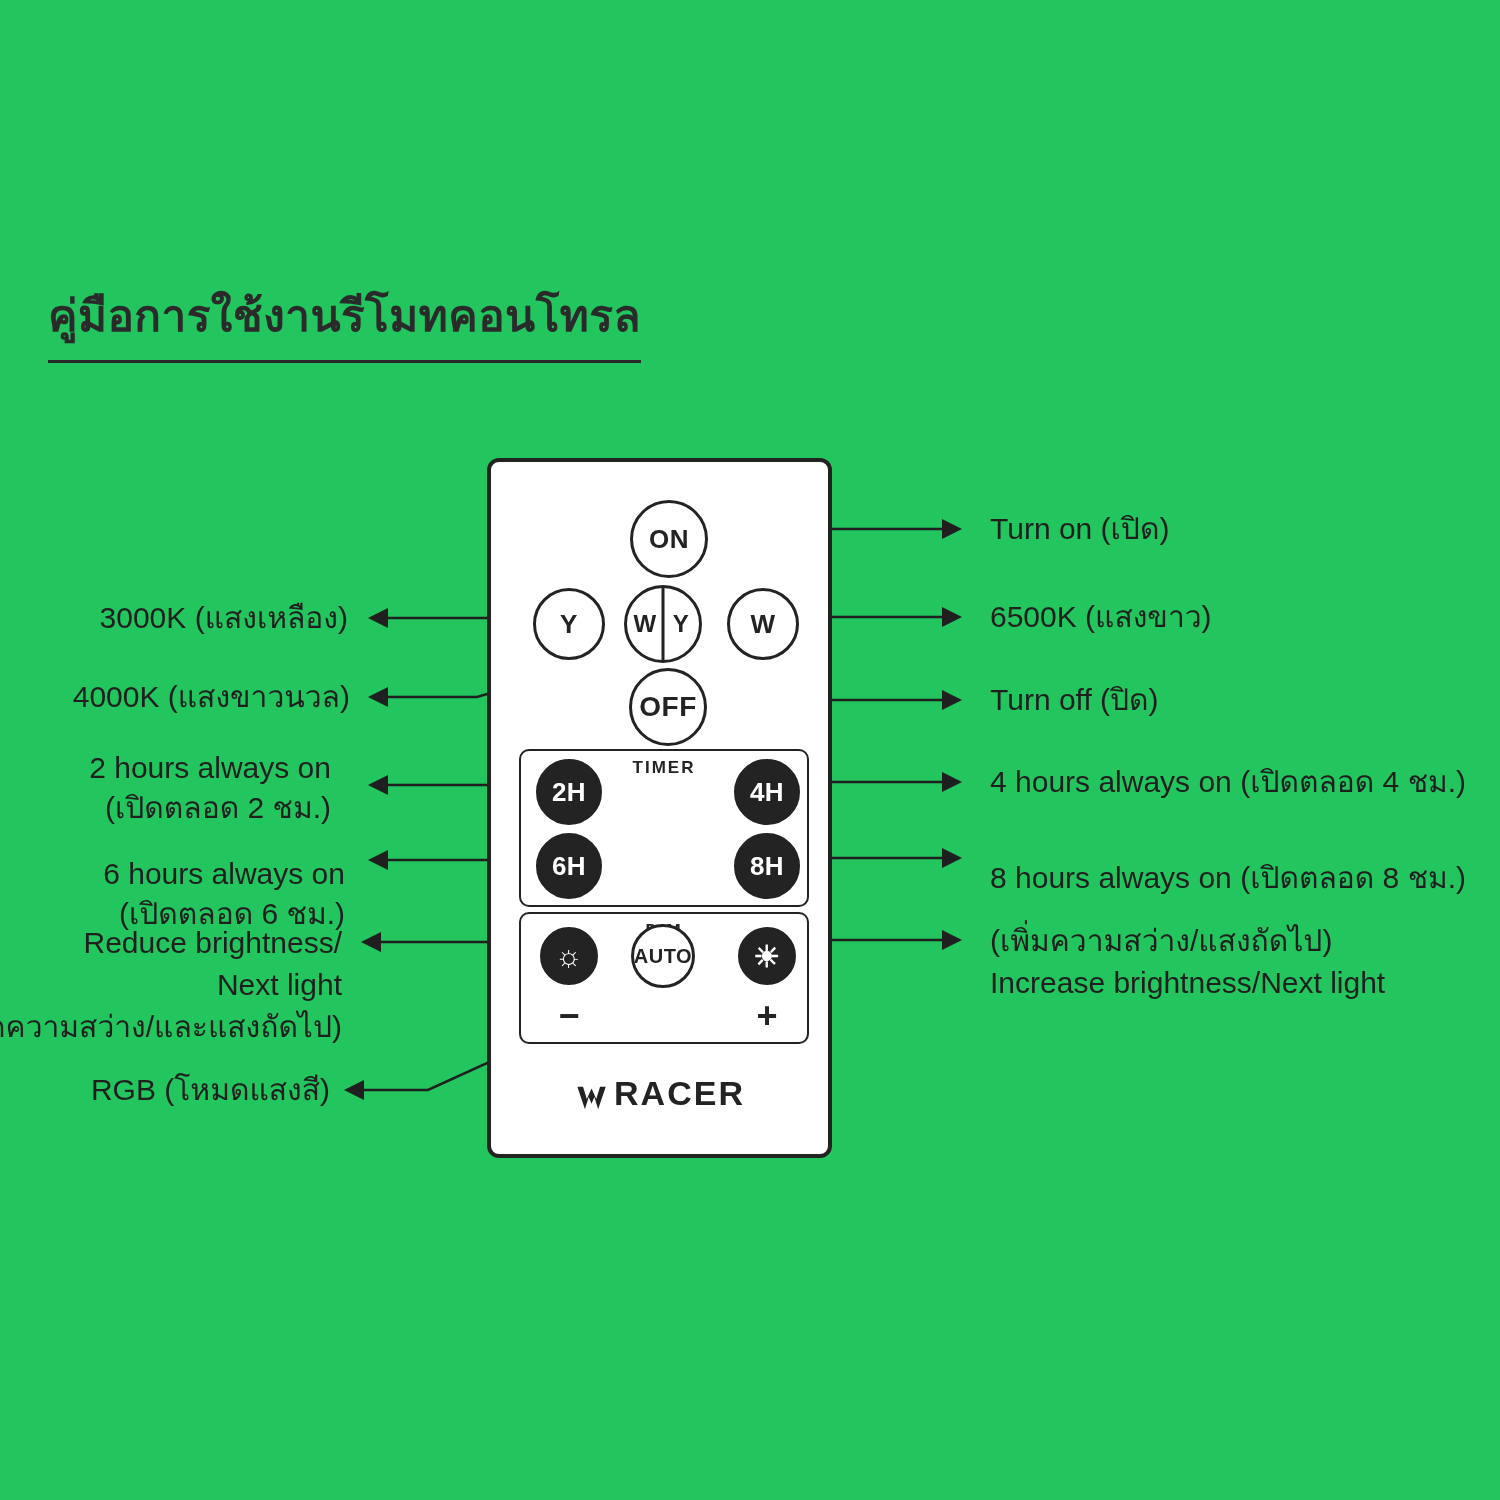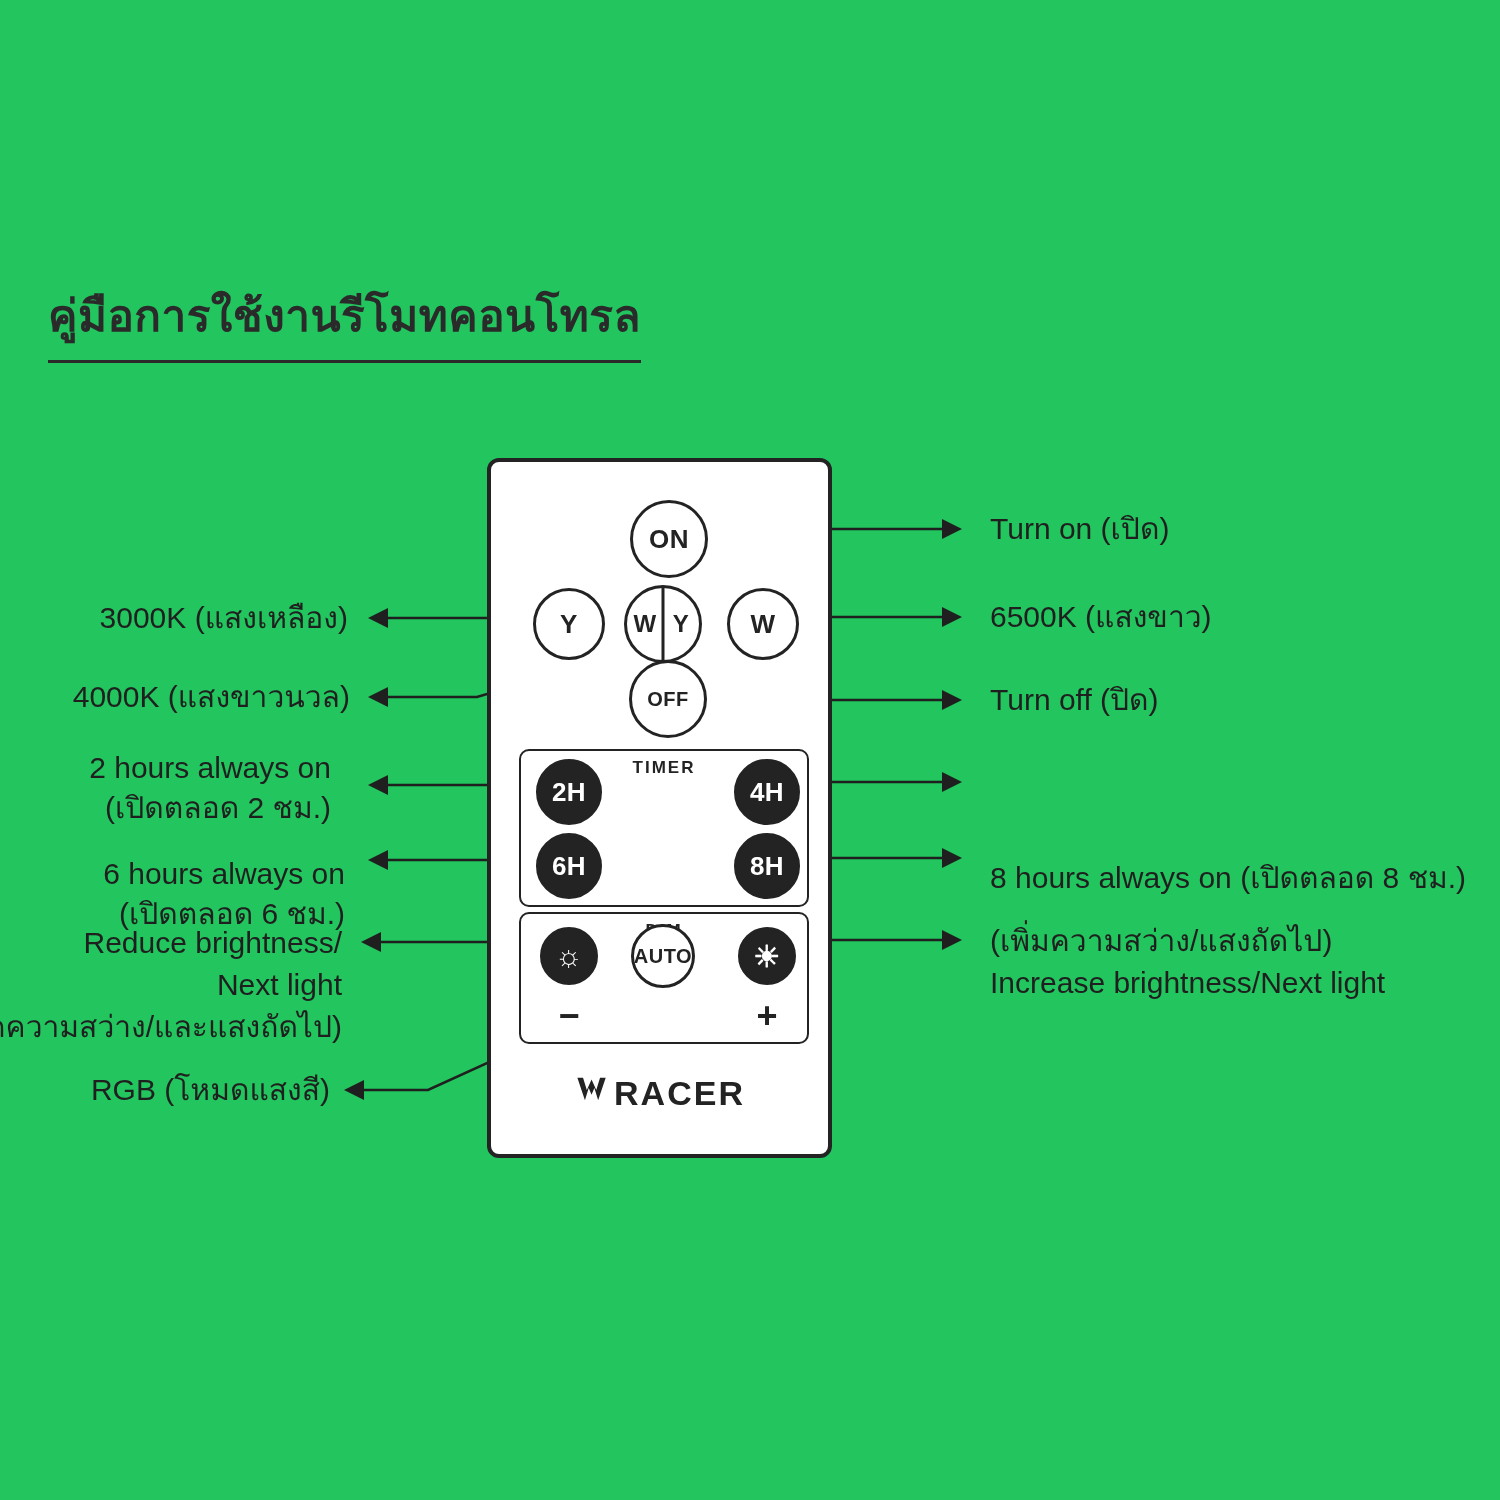--- a/index.html
+++ b/index.html
@@ -30,21 +30,21 @@
     position:absolute;top:-13px;left:50%;transform:translateX(-50%);
     background:#fff;padding:0 8px;font-size:17px;font-weight:600;letter-spacing:2px;color:#232323;margin-top:20px;
   }
   .sign{
     position:absolute;font-size:36px;font-weight:600;color:#232323;transform:translateX(-50%);line-height:1;
   }
   .divider{position:absolute;left:50%;top:0;bottom:0;width:3px;background:#232323;transform:translateX(-50%);}
   .half{width:50%;text-align:center;}
   .brand{
     position:absolute;left:50%;transform:translateX(-50%);top:612px;
-    display:flex;align-items:flex-start;gap:6px;
+    display:flex;align-items:flex-end;gap:6px;
   }
   .brand-text{font-size:34px;font-weight:800;letter-spacing:2px;color:#232323;}
   .lbl{position:absolute;font-size:30px;line-height:40px;color:#1f1f1f;white-space:nowrap;}
   .lbl.left{text-align:right;}
   .lbl.right{text-align:left;}
   .lbl3{line-height:42px;}
 </style>
 </head>
 <body>
 
@@ -88,21 +88,21 @@
     <div class="btn outline" style="left:42px;top:126px;width:72px;height:72px;font-size:26px;">Y</div>
 
     <div class="btn outline" style="left:133px;top:123px;width:78px;height:78px;font-size:24px;">
       <span class="half">W</span>
       <span class="divider"></span>
       <span class="half">Y</span>
     </div>
 
     <div class="btn outline" style="left:236px;top:126px;width:72px;height:72px;font-size:26px;">W</div>
 
-    <div class="btn outline" style="left:138px;top:198px;width:78px;height:78px;font-size:20px;">OFF</div>
+    <div class="btn outline" style="left:138px;top:206px;width:78px;height:78px;font-size:28px;">OFF</div>
 
     <div class="group-box" style="left:28px;top:287px;width:290px;height:158px;">
       <div class="group-label">TIMER</div>
     </div>
     <div class="btn filled" style="left:45px;top:297px;width:66px;height:66px;font-size:26px;">2H</div>
     <div class="btn filled" style="left:243px;top:297px;width:66px;height:66px;font-size:26px;">4H</div>
     <div class="btn filled" style="left:45px;top:371px;width:66px;height:66px;font-size:26px;">6H</div>
     <div class="btn filled" style="left:243px;top:371px;width:66px;height:66px;font-size:26px;">8H</div>
 
     <div class="group-box" style="left:28px;top:450px;width:290px;height:132px;">
@@ -151,20 +151,23 @@
 
   <div class="lbl right" style="left:990px;top:509px;">
     <div>Turn on (เปิด)</div>
   </div>
   <div class="lbl right" style="left:990px;top:597px;">
     <div>6500K (แสงขาว)</div>
   </div>
   <div class="lbl right" style="left:990px;top:680px;">
     <div>Turn off (ปิด)</div>
   </div>
+  <div class="lbl right" style="left:990px;top:762px;">
+    <div>4 hours always on (เปิดตลอด 4 ชม.)</div>
+  </div>
   <div class="lbl right" style="left:990px;top:858px;">
     <div>8 hours always on (เปิดตลอด 8 ชม.)</div>
   </div>
   <div class="lbl right lbl3" style="left:990px;top:920px;">
     <div>(เพิ่มความสว่าง/แสงถัดไป)</div>
     <div>Increase brightness/Next light</div>
   </div>
 
 </div>
 

